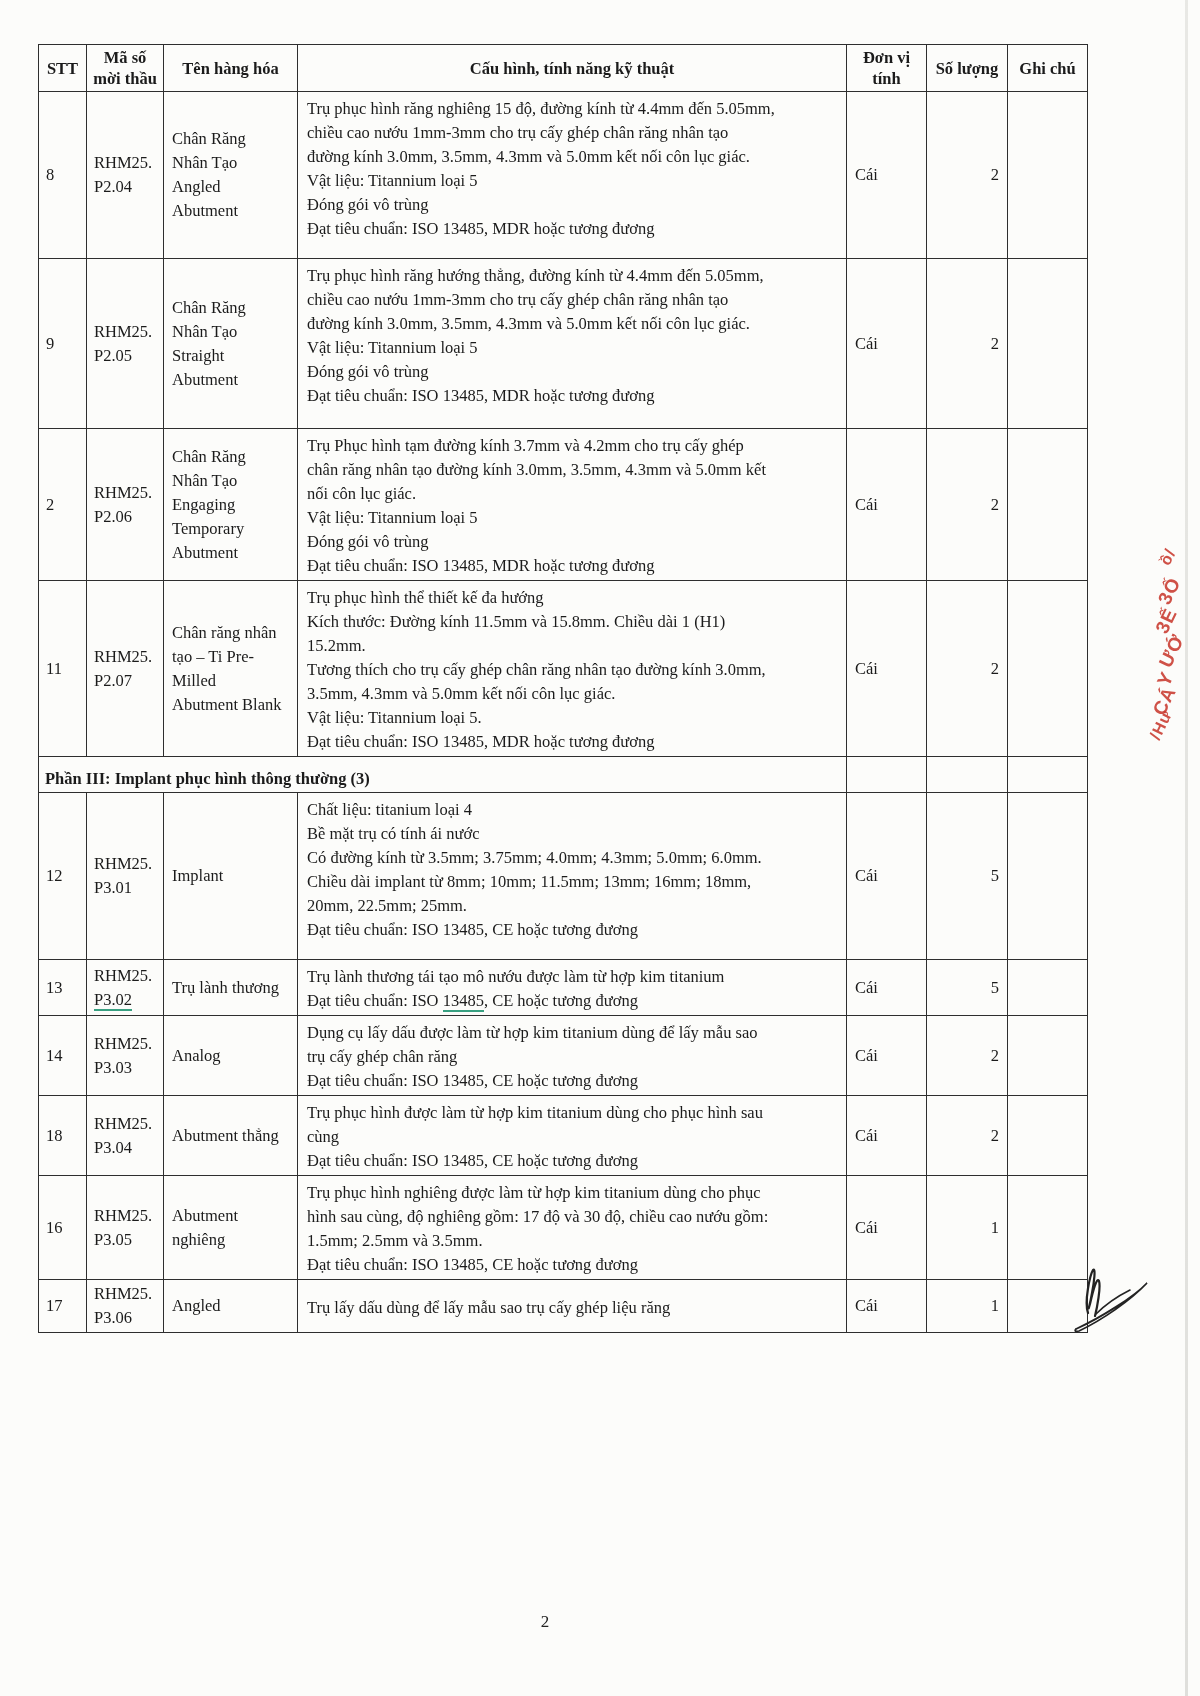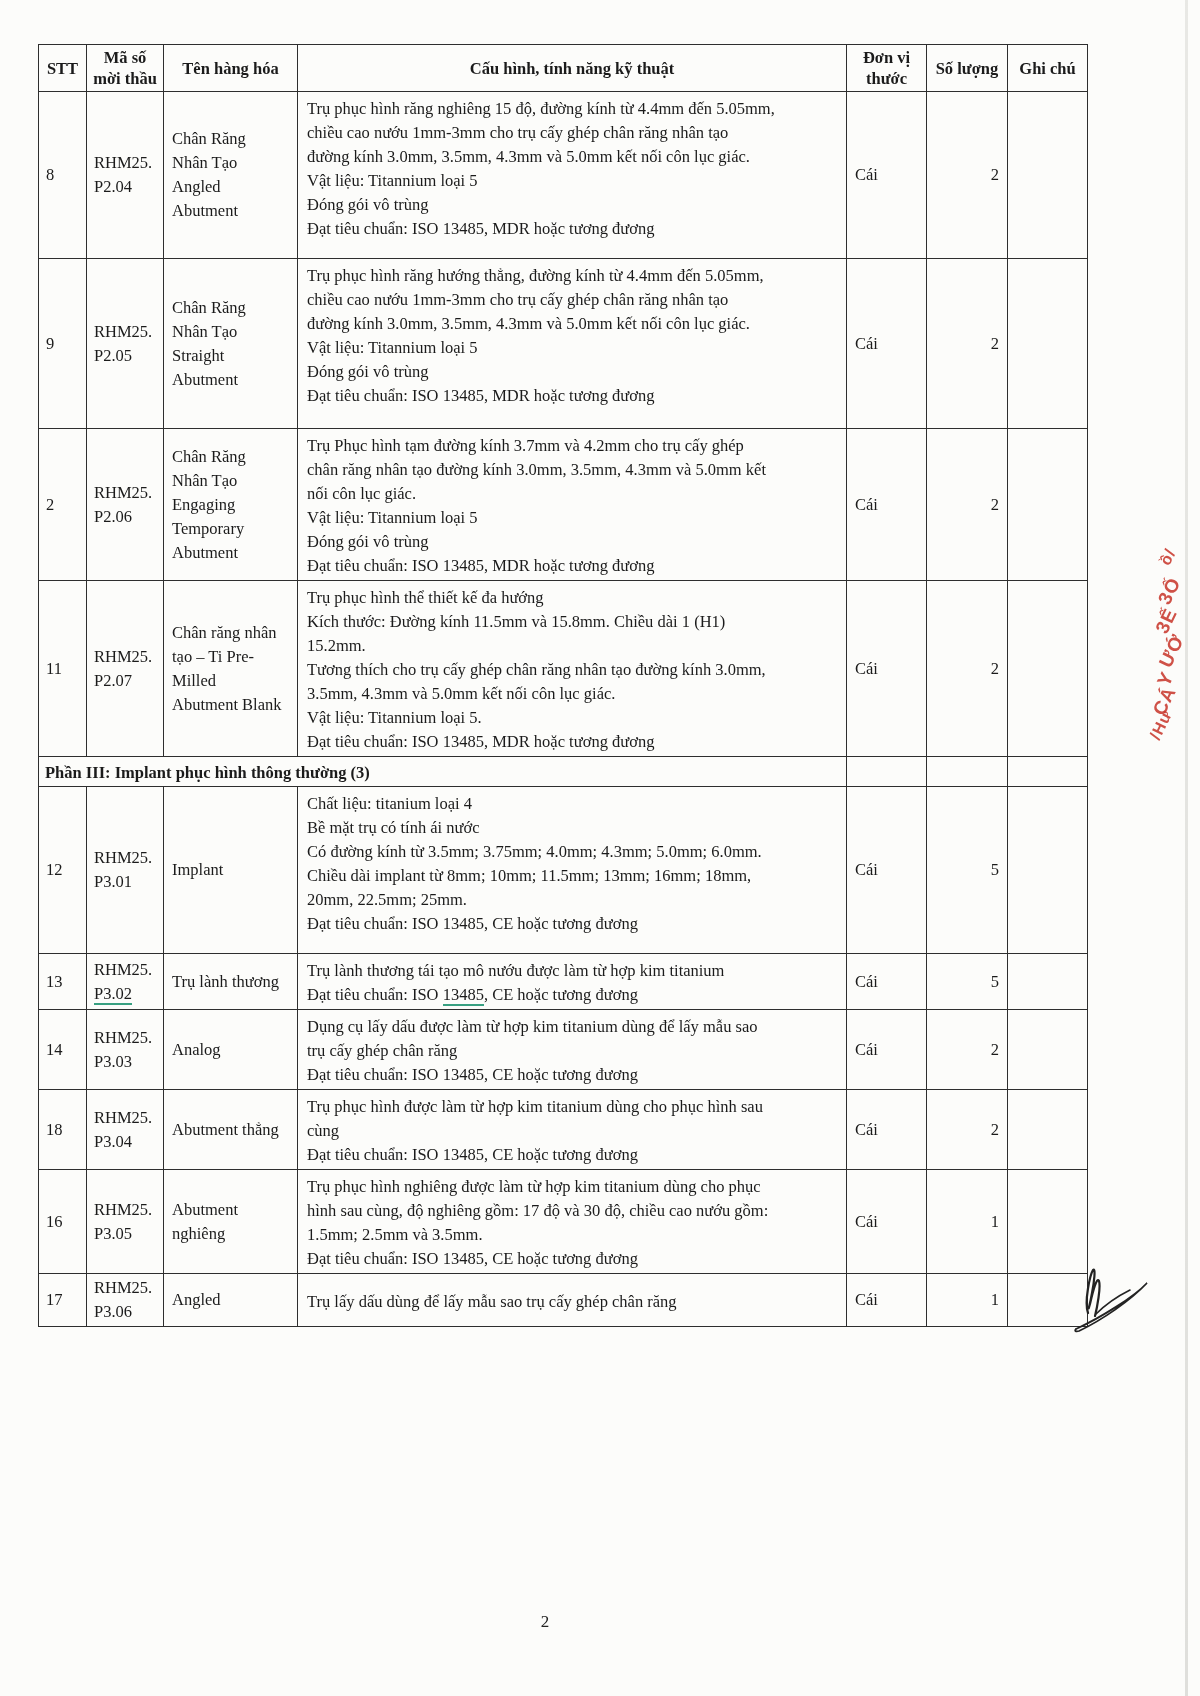--- a/index.html
+++ b/index.html
@@ -18,21 +18,21 @@
   .doc th { font-size:16.5px; font-weight:bold; text-align:center; line-height:21px; padding:2px 1px; vertical-align:middle; }
   .doc td { font-size:16.5px; line-height:24px; }
 
   .c-stt  { text-align:left; padding:2px 3px 2px 7px; vertical-align:middle; }
   .c-code { white-space:pre-line; padding:2px 12px 2px 7px; vertical-align:middle; }
   .c-name { white-space:pre-line; padding:2px 2px 2px 8px; vertical-align:middle; }
   .c-spec { white-space:pre-line; padding:5px 8px 2px 9px; vertical-align:top; line-height:25px; }
   .c-unit { padding:2px 2px 2px 8px; vertical-align:middle; }
   .c-qty  { text-align:right; padding:2px 8px 2px 2px; vertical-align:middle; }
   .c-note { }
-  .c-section { font-weight:bold; font-size:17px; padding:4px 2px 1px 6px; vertical-align:middle; }
+  .c-section { font-weight:bold; font-size:17px; padding:10px 2px 1px 6px; vertical-align:middle; }
 
   .green-ul { border-bottom:2.5px solid #38a081; }
 
   .stamp-frag { position:absolute; color:#c93a2f; font-family:"Liberation Sans",sans-serif;
     font-weight:700; font-size:19px; letter-spacing:1px; opacity:.88;
     transform:rotate(-64deg); transform-origin:center; }
 
   .signature { position:absolute; left:1052px; top:1256px; }
 
   .page-number { position:absolute; left:0; top:1612px; width:1090px; text-align:center;
@@ -52,21 +52,21 @@
       <col style="width:80px">
       <col style="width:81px">
       <col style="width:80px">
   </colgroup>
   <tbody>
       <tr style="height:42px">
     <th>STT</th>
     <th>Mã số mời thầu</th>
     <th>Tên hàng hóa</th>
     <th>Cấu hình, tính năng kỹ thuật</th>
-    <th>Đơn vị thước</th>
+    <th>Đơn vị tính</th>
     <th>Số lượng</th>
     <th>Ghi chú</th>
   </tr>
 
   <tr style="height:167px">
     <td class="c-stt">8</td>
     <td class="c-code">RHM25.
 P2.04</td>
     <td class="c-name">Chân Răng
 Nhân Tạo
@@ -215,21 +215,21 @@
     <td class="c-unit">Cái</td>
     <td class="c-qty">1</td>
     <td class="c-note"></td>
   </tr>
 
   <tr style="height:49px">
     <td class="c-stt">17</td>
     <td class="c-code">RHM25.
 P3.06</td>
     <td class="c-name">Angled</td>
-    <td class="c-spec" style="vertical-align:middle">Trụ lấy dấu dùng để lấy mẫu sao trụ cấy ghép chân răng</td>
+    <td class="c-spec" style="vertical-align:middle">Trụ lấy dấu dùng để lấy mẫu sao trụ cấy ghép liệu răng</td>
     <td class="c-unit">Cái</td>
     <td class="c-qty">1</td>
     <td class="c-note"></td>
   </tr>
 
 </tbody>
   </table>
 
 <div>
   <span class="stamp-frag" style="left:1160px; top:548px; font-size:16px;">ồ/</span>

